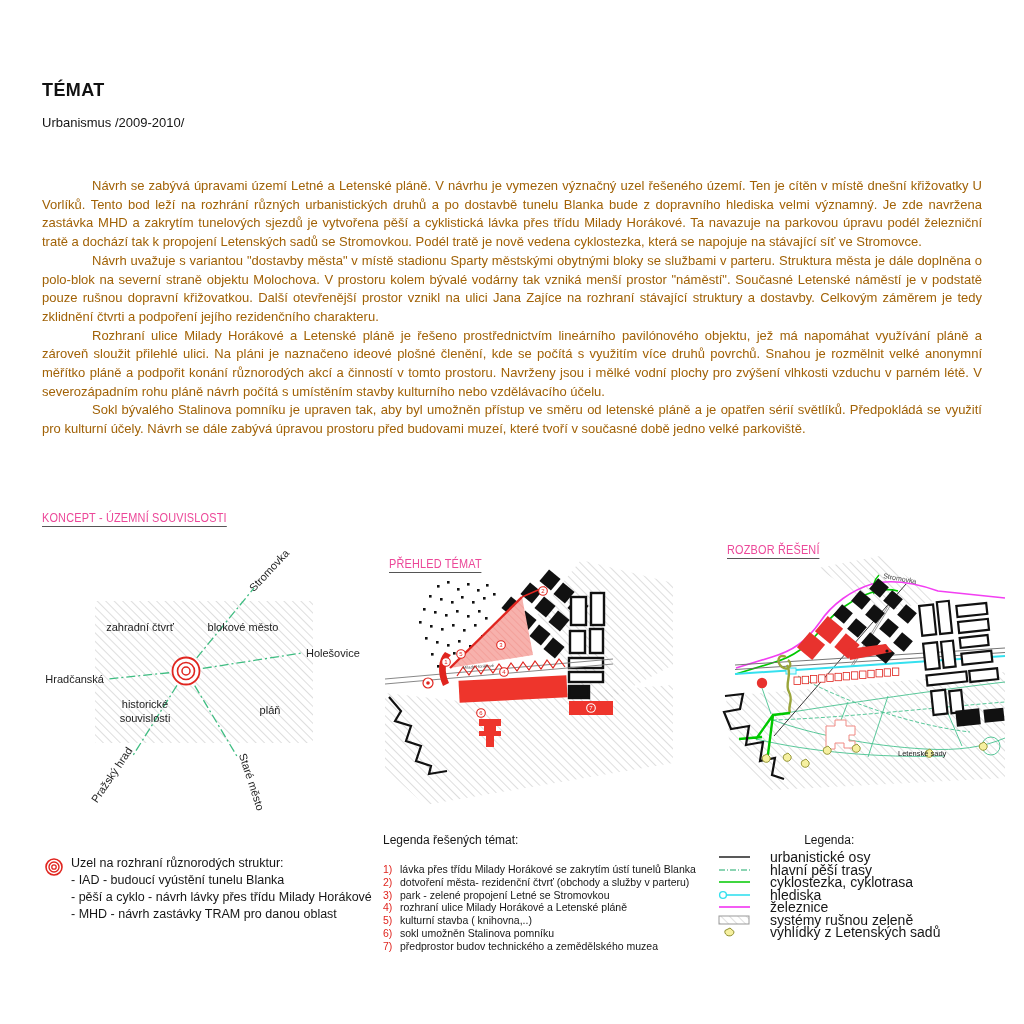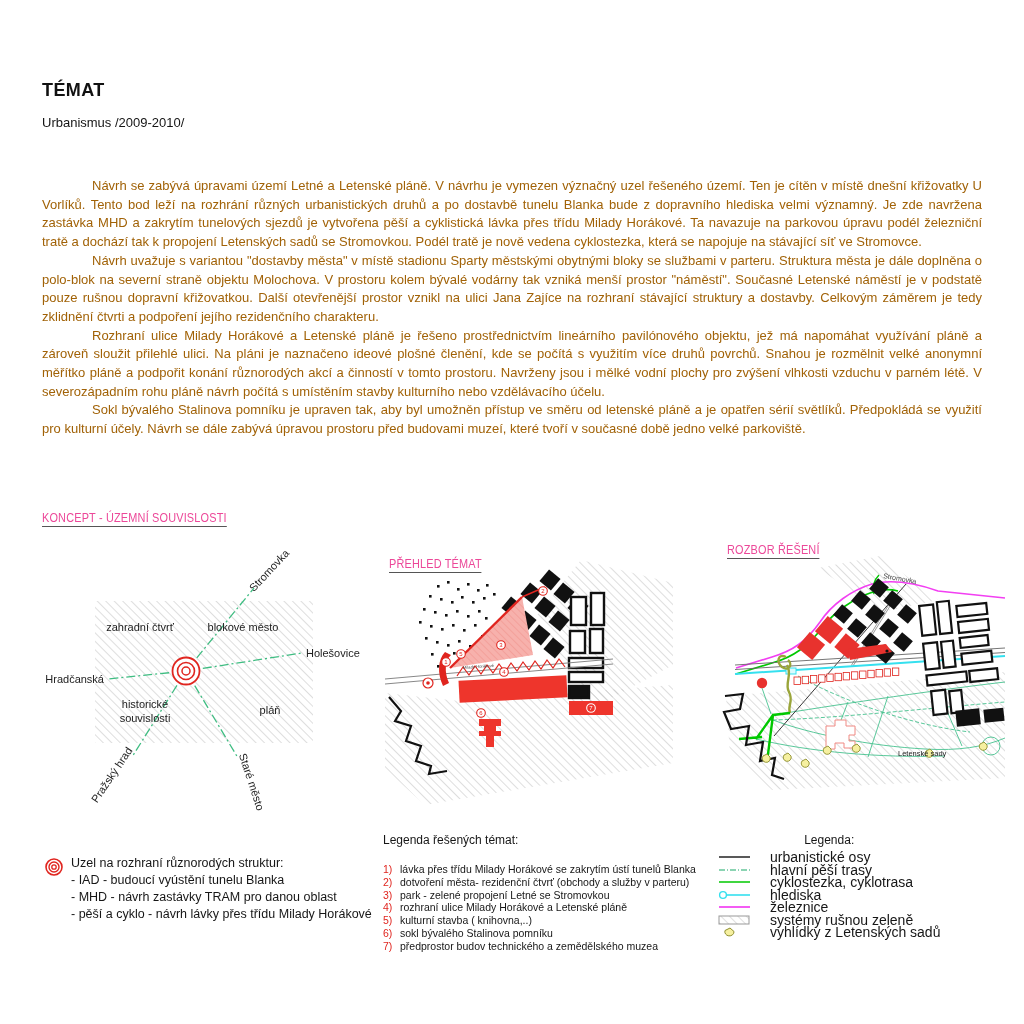--- a/index.html
+++ b/index.html
@@ -285,22 +285,22 @@
 
   <div class="legend1">
     <svg class="bull" width="20" height="20" viewBox="0 0 20 20">
       <circle cx="10" cy="10" r="8" fill="#fff" stroke="#e0251f" stroke-width="1.6"></circle>
       <circle cx="10" cy="10" r="5" fill="none" stroke="#e0251f" stroke-width="1.4"></circle>
       <circle cx="10" cy="10" r="2.2" fill="none" stroke="#e0251f" stroke-width="1.3"></circle>
     </svg>
     <div>
       <div>Uzel na rozhraní různorodých struktur:</div>
       <div>- IAD - budoucí vyústění tunelu Blanka</div>
+      <div>- pěší a cyklo - návrh lávky přes třídu Milady Horákové</div>
       <div>- MHD - návrh zastávky TRAM pro danou oblast</div>
-      <div>- pěší a cyklo - návrh lávky přes třídu Milady Horákové</div>
     </div>
   </div>
 
   <div class="legend2">
     <div class="lt">Legenda řešených témat:</div>
     <div class="row">
         <span class="num">1)</span>
         <span>lávka přes třídu Milady Horákové se zakrytím ústí tunelů Blanka</span>
       </div>
     <div class="row">
@@ -314,21 +314,21 @@
     <div class="row">
         <span class="num">4)</span>
         <span>rozhraní ulice Milady Horákové a Letenské pláně</span>
       </div>
     <div class="row">
         <span class="num">5)</span>
         <span>kulturní stavba ( knihovna,..)</span>
       </div>
     <div class="row">
         <span class="num">6)</span>
-        <span>sokl bývalého Stalinova pomníku</span>
+        <span>sokl umožněn Stalinova pomníku</span>
       </div>
     <div class="row">
         <span class="num">7)</span>
         <span>předprostor budov technického a zemědělského muzea</span>
       </div>
   </div>
 
   <div class="legend3">
     <div class="lt">Legenda:</div>
     <div class="row">

